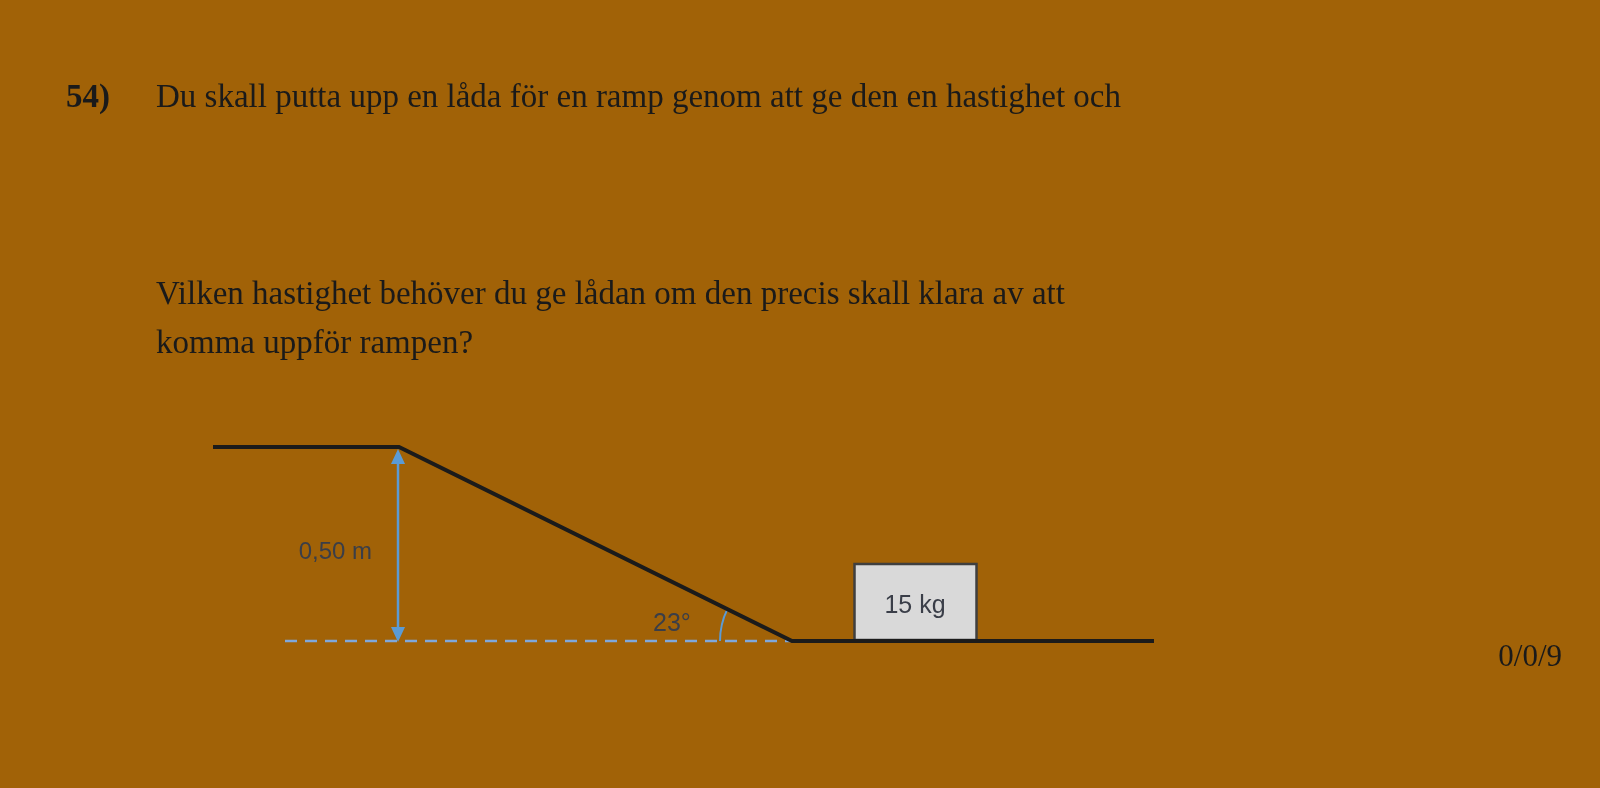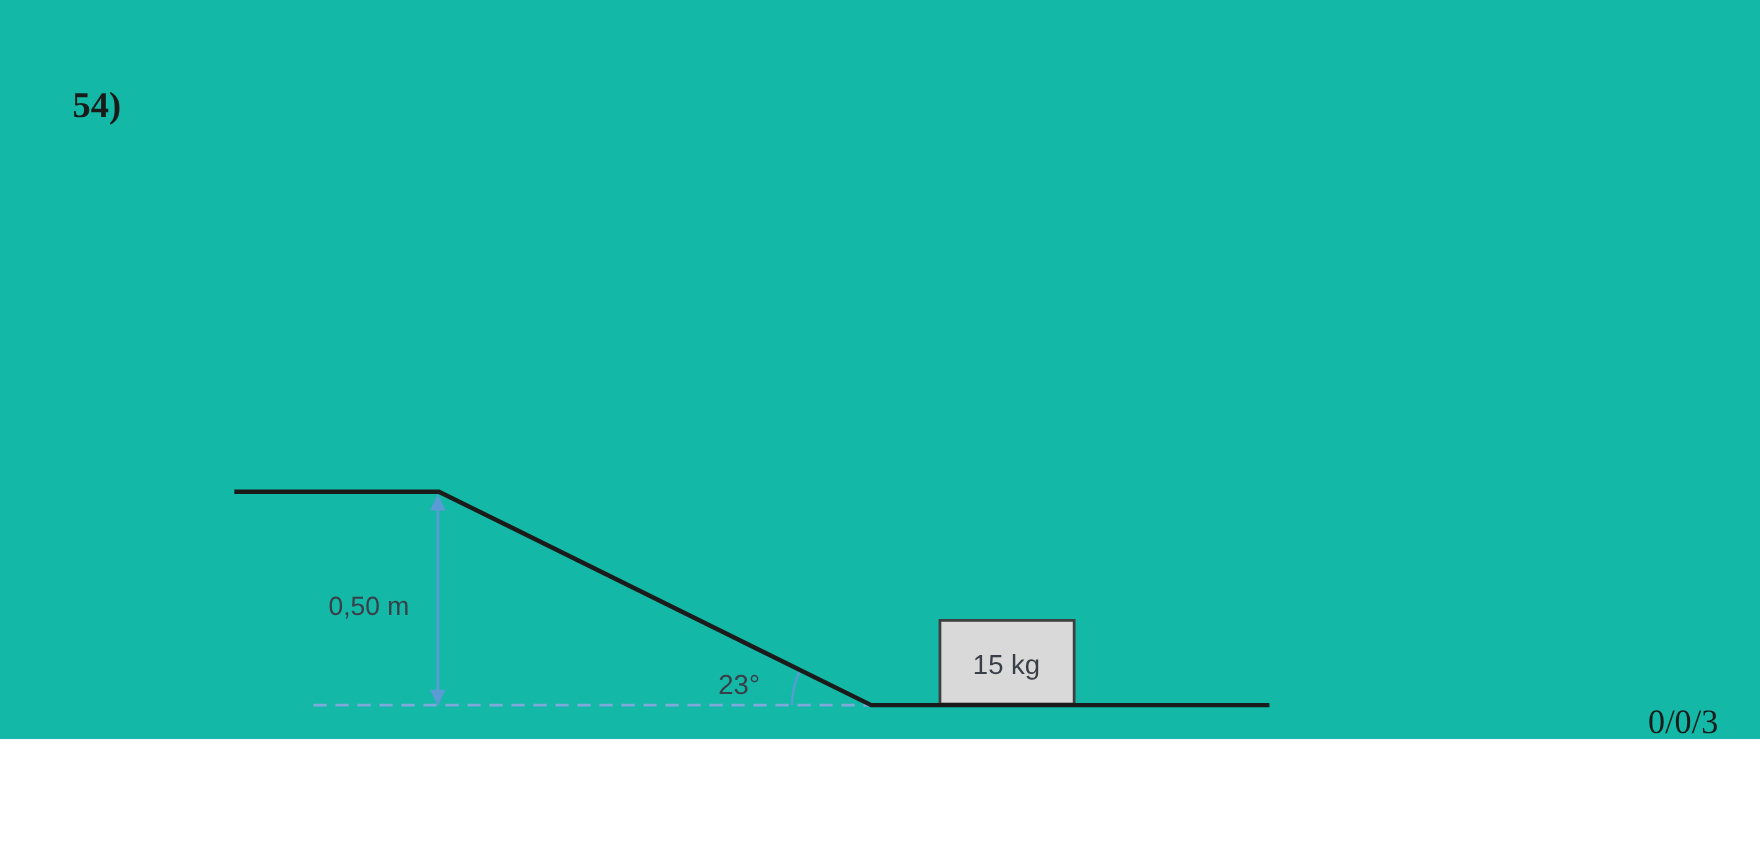--- a/index.html
+++ b/index.html
@@ -3,22 +3,22 @@
 <meta charset="utf-8">
 <style>
   html, body {
     margin: 0;
     padding: 0;
     background: #ffffff;
   }
   .sheet {
     position: relative;
     width: 1600px;
-    height: 672px;
-    background: #14b8a6;
+    height: 788px;
+    background: #a16207;
     overflow: hidden;
     font-family: "Liberation Serif", serif;
     color: #1a1a1a;
   }
   .problem-number {
     position: absolute;
     left: 66px;
     top: 72px;
     font-size: 33px;
     line-height: 49px;
@@ -56,22 +56,27 @@
   }
 </style>
 </head>
 <body>
 
 <div class="sheet">
 
   <div class="problem-number">54)</div>
 
   <div class="para para-statement">
+    <div>Du skall putta upp en låda för en ramp genom att ge den en hastighet och</div>
   </div>
 
+  <div class="para para-question">
+    <div>Vilken hastighet behöver du ge lådan om den precis skall klara av att</div>
+    <div>komma uppför rampen?</div>
+  </div>
 
   <svg class="diagram-svg" viewBox="0 0 1600 788" xmlns="http://www.w3.org/2000/svg">
 
     <line x1="285" y1="641" x2="792" y2="641" stroke-width="2.5" stroke-dasharray="12 8" stroke="#7fa8dc"></line>
 
     <path d="M 727.4 609.1 A 72 72 0 0 0 720 641" fill="none" stroke-width="2" stroke="#5b9bd5"></path>
 
     <rect x="854.5" y="564" width="122" height="76" stroke-width="2.5" stroke="#3f3f3f" fill="#d9d9d9"></rect>
 
     <polyline points="213,447 399,447 792,641 1154,641" fill="none" stroke-width="4" stroke-linejoin="miter" stroke-linecap="butt" stroke="#1b1b1b"></polyline>
@@ -82,15 +87,15 @@
       <polygon points="398,642 391,627 405,627" fill="#5b9bd5"></polygon>
     </g>
 
     <text x="372" y="559" text-anchor="end" class="diagram-label" fill="#3a3e48">0,50 m</text>
 
     <text x="653" y="631" class="diagram-label angle-label" fill="#3a3e48">23°</text>
 
     <text x="915" y="613" text-anchor="middle" class="diagram-label mass-label" fill="#3a3e48">15 kg</text>
   </svg>
 
-  <div class="score">0/0/3</div>
+  <div class="score">0/0/9</div>
 
 </div>
 
 </body></html>

